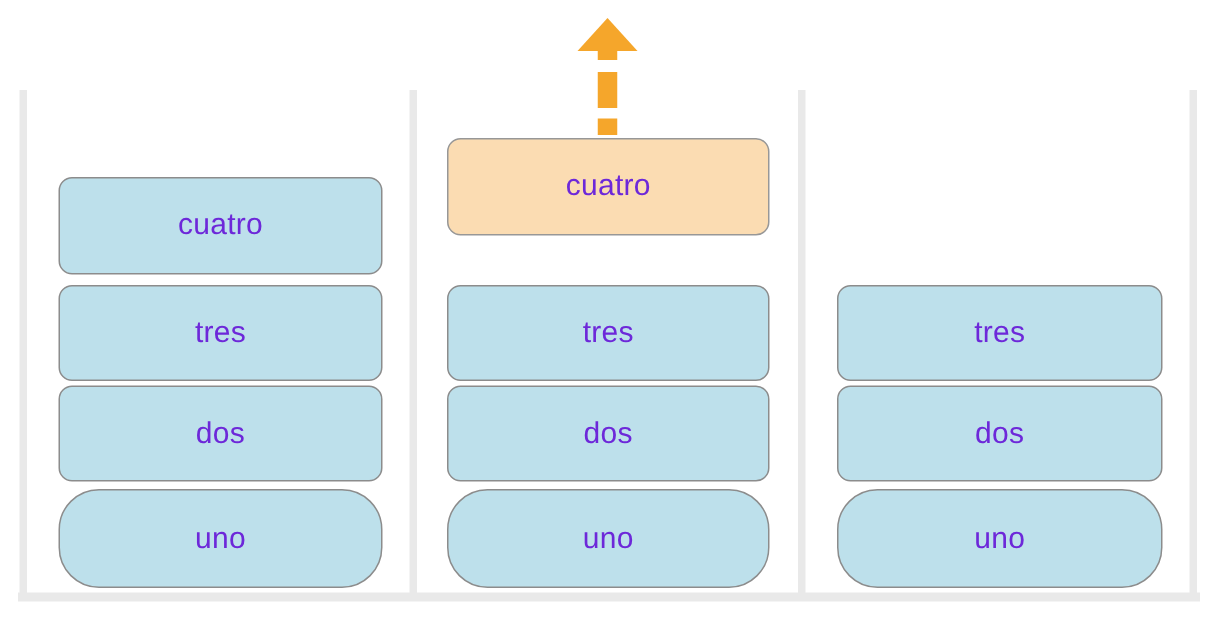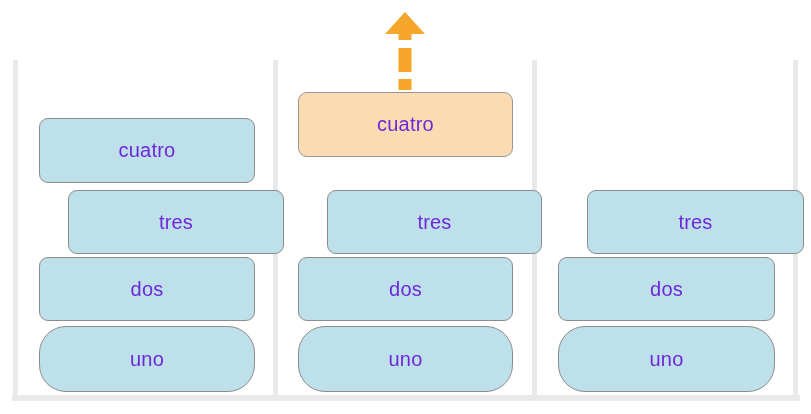--- a/index.html
+++ b/index.html
@@ -49,21 +49,21 @@
   }
   .box.pop {
     background: #fbdcb2;
     border-color: #979797;
   }
   .c1 { left: 39px;  width: 216px; }
   .c2 { left: 298px; width: 215px; }
   .c3 { left: 558px; width: 217px; }
   .r-cuatro { top: 118px; height: 65px; }
   .r-pop    { top: 92px;  height: 65px; }
-  .r-tres   { top: 190px; height: 64px; margin-left: 29px; }
+  .r-tres   { top: 190px; height: 64px; }
   .r-dos    { top: 257px; height: 64px; }
   .r-uno    { top: 326px; height: 66px; border-radius: 27px; }
   .arrow {
     position: absolute;
     left: 383px;
     top: 10px;
   }
 </style>
 </head>
 <body>

